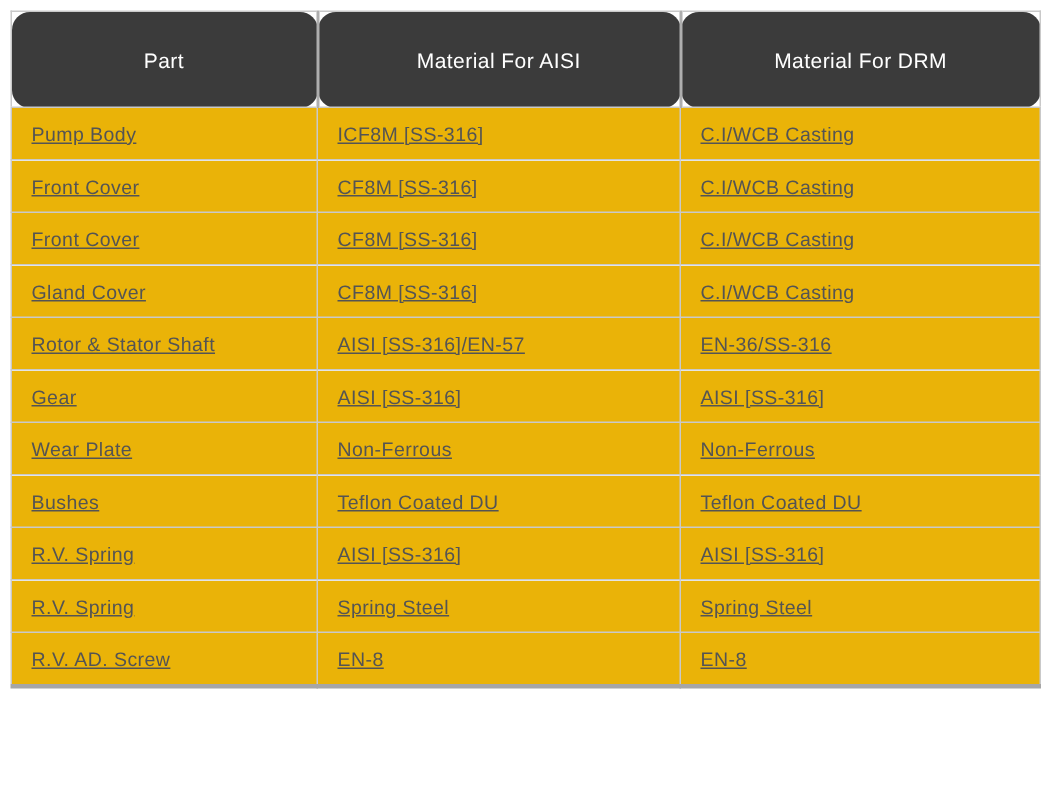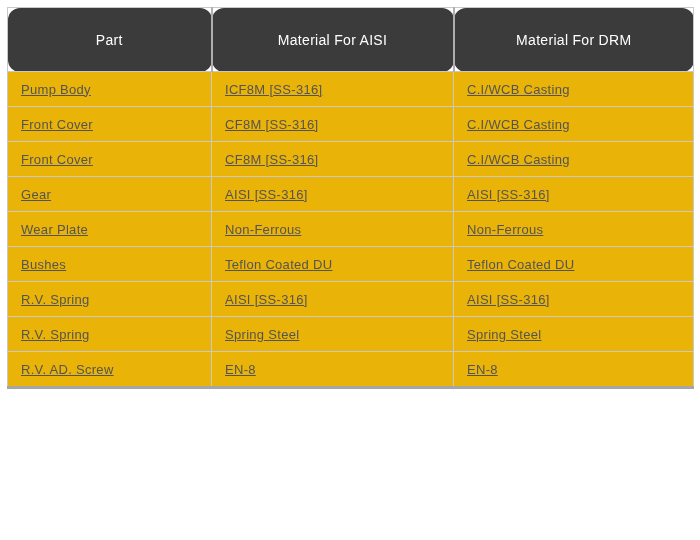--- a/index.html
+++ b/index.html
@@ -84,20 +84,30 @@
           <td>Front Cover</td>
           <td>CF8M [SS-316]</td>
           <td>C.I/WCB Casting</td>
         </tr>
         <tr>
           <td>Front Cover</td>
           <td>CF8M [SS-316]</td>
           <td>C.I/WCB Casting</td>
         </tr>
         <tr>
+          <td>Gland Cover</td>
+          <td>CF8M [SS-316]</td>
+          <td>C.I/WCB Casting</td>
+        </tr>
+        <tr>
+          <td>Rotor &amp; Stator Shaft</td>
+          <td>AISI [SS-316]/EN-57</td>
+          <td>EN-36/SS-316</td>
+        </tr>
+        <tr>
           <td>Gear</td>
           <td>AISI [SS-316]</td>
           <td>AISI [SS-316]</td>
         </tr>
         <tr>
           <td>Wear Plate</td>
           <td>Non-Ferrous</td>
           <td>Non-Ferrous</td>
         </tr>
         <tr>

